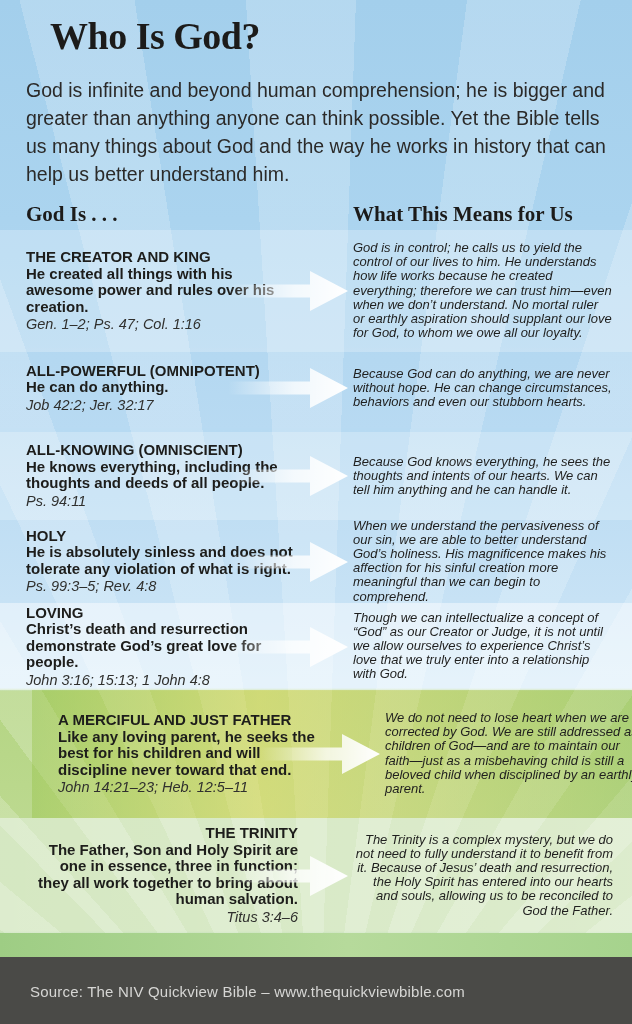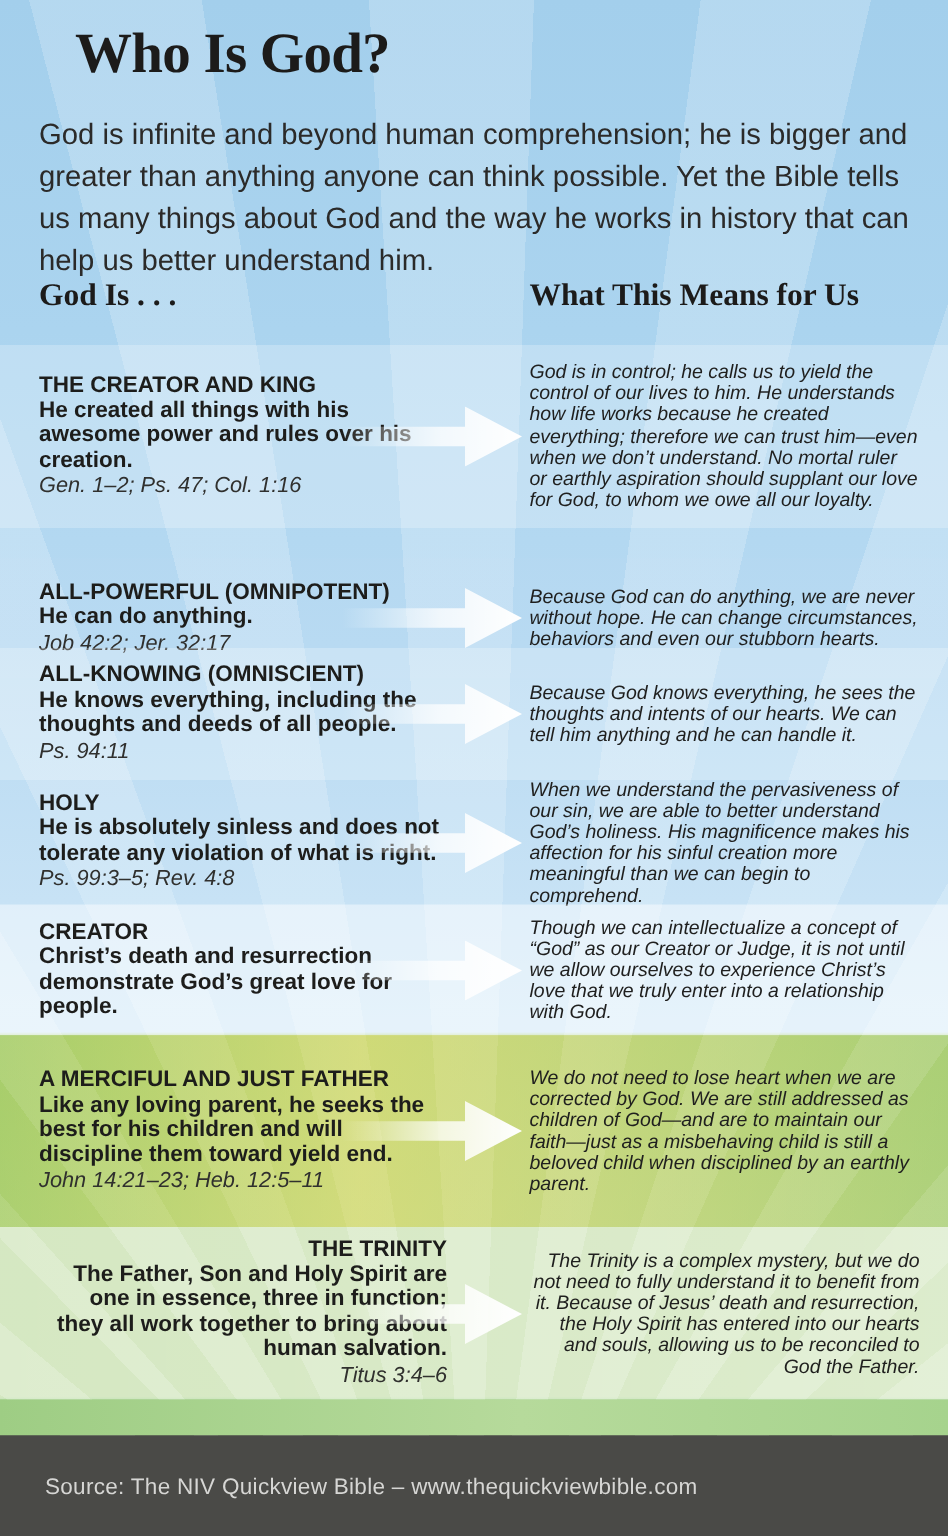--- a/index.html
+++ b/index.html
@@ -13,41 +13,41 @@
     background:repeating-conic-gradient(from -42deg at 50% 112%,
       rgba(255,255,255,0) 0deg 5.5deg,
       rgba(255,255,255,0.20) 5.5deg 11deg);}
   .content{position:absolute;inset:0;z-index:2;}
 
   .page-title{position:absolute;top:14px;left:26px;
     font-family:"Liberation Serif",serif;font-weight:bold;font-size:38px;
     color:#1c1b1a;letter-spacing:-0.5px;margin-left:24px;}
   .intro{position:absolute;top:76px;left:26px;width:586px;
     font-size:19.5px;line-height:28px;color:#2b2a29;}
-  .col-head{position:absolute;top:184px;font-family:"Liberation Serif",serif;
+  .col-head{position:absolute;top:202px;font-family:"Liberation Serif",serif;
     font-weight:bold;font-size:21px;color:#1c1b1a;}
   .col-head.left{left:26px;}
   .col-head.right{left:353px;text-align:center;}
 
   .rows{position:absolute;inset:0;}
   .row{position:absolute;left:0;right:0;display:flex;align-items:center;}
   .row:nth-of-type(1){top:230px;height:122px;}
-  .row:nth-of-type(2){top:372px;height:80px;}
+  .row:nth-of-type(2){top:348px;height:80px;}
   .row:nth-of-type(3){top:432px;height:88px;}
   .row:nth-of-type(4){top:520px;height:83px;}
   .row:nth-of-type(5){top:603px;height:87px;}
   .row:nth-of-type(6){top:690px;height:128px;}
   .row:nth-of-type(7){top:818px;height:115px;}
 
   .band-light{background:rgba(255,255,255,0.24);}
   .band-base{background:rgba(255,255,255,0.02);}
   .band-lighter{background:rgba(255,255,255,0.46);}
   .band-green{background:linear-gradient(90deg,
       rgba(148,194,68,0.40) 0%, rgba(224,221,112,0.62) 38%,
-      rgba(212,216,116,0.50) 60%, rgba(152,196,92,0.36) 100%);}
+      rgba(212,216,116,0.50) 60%, rgba(152,196,92,0.36) 100%);margin-left:32px;}
   .band-pale{background:linear-gradient(90deg,
       rgba(255,255,255,0.42), rgba(255,255,255,0.52));text-align:right;}
 
   .left-col{margin-left:26px;width:272px;}
   .attr-heading{font-size:15px;font-weight:bold;color:#1d1d1b;line-height:16.5px;}
   .attr-desc{font-size:15px;font-weight:bold;color:#1d1d1b;line-height:16.5px;}
   .attr-ref{font-size:14.5px;font-style:italic;color:#30302e;line-height:17px;margin-top:1px;}
 
   .arrow{position:absolute;left:228px;top:50%;transform:translateY(-50%);
     width:120px;height:40px;}
@@ -157,22 +157,23 @@
         <polygon points="0,13.5 82,13.5 82,0 120,20 82,40 82,26.5 0,26.5" fill="url(#arrowGrad)"></polygon>
       </svg>
     </div>
     <div class="right-col">
       <div class="meaning">When we understand the pervasiveness of our sin, we are able to better understand God’s holiness. His magnificence makes his affection for his sinful creation more meaningful than we can begin to comprehend.</div>
     </div>
   </div>
 
   <div class="row band-lighter">
     <div class="left-col">
-      <div class="attr-heading">CREATOR</div>
+      <div class="attr-heading">LOVING</div>
       <div class="attr-desc">Christ’s death and resurrection demonstrate God’s great love for people.</div>
+      <div class="attr-ref">John 3:16; 15:13; 1 John 4:8</div>
     </div>
     <div class="arrow">
       <svg width="120" height="40" viewBox="0 0 120 40">
         <defs>
           <linearGradient id="arrowGrad" x1="0" y1="0" x2="1" y2="0">
             <stop offset="0" stop-color="#ffffff" stop-opacity="0"></stop>
             <stop offset="0.55" stop-color="#ffffff" stop-opacity="0.75"></stop>
             <stop offset="1" stop-color="#ffffff" stop-opacity="1"></stop>
           </linearGradient>
         </defs>
@@ -180,21 +181,21 @@
       </svg>
     </div>
     <div class="right-col">
       <div class="meaning">Though we can intellectualize a concept of “God” as our Creator or Judge, it is not until we allow ourselves to experience Christ’s love that we truly enter into a relationship with God.</div>
     </div>
   </div>
 
   <div class="row band-green">
     <div class="left-col">
       <div class="attr-heading">A MERCIFUL AND JUST FATHER</div>
-      <div class="attr-desc">Like any loving parent, he seeks the best for his children and will discipline them toward yield end.</div>
+      <div class="attr-desc">Like any loving parent, he seeks the best for his children and will discipline never toward that end.</div>
       <div class="attr-ref">John 14:21–23; Heb. 12:5–11</div>
     </div>
     <div class="arrow">
       <svg width="120" height="40" viewBox="0 0 120 40">
         <defs>
           <linearGradient id="arrowGrad" x1="0" y1="0" x2="1" y2="0">
             <stop offset="0" stop-color="#ffffff" stop-opacity="0"></stop>
             <stop offset="0.55" stop-color="#ffffff" stop-opacity="0.75"></stop>
             <stop offset="1" stop-color="#ffffff" stop-opacity="1"></stop>
           </linearGradient>

